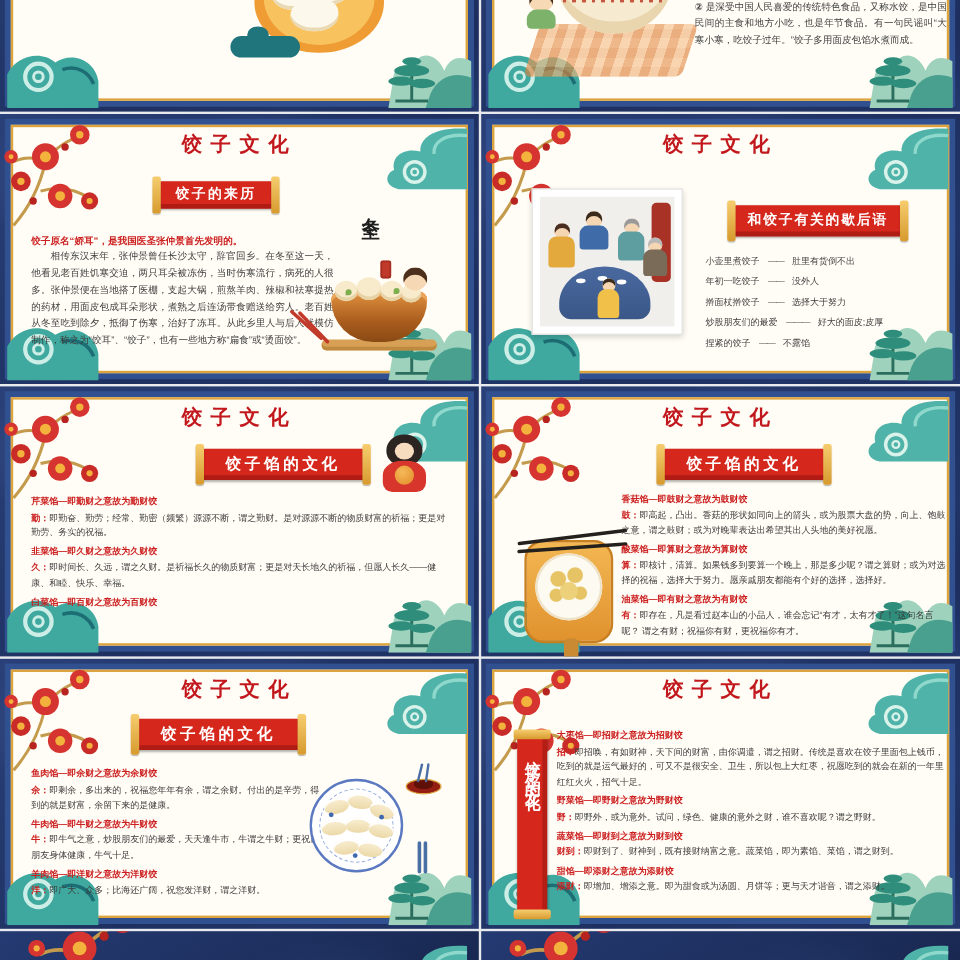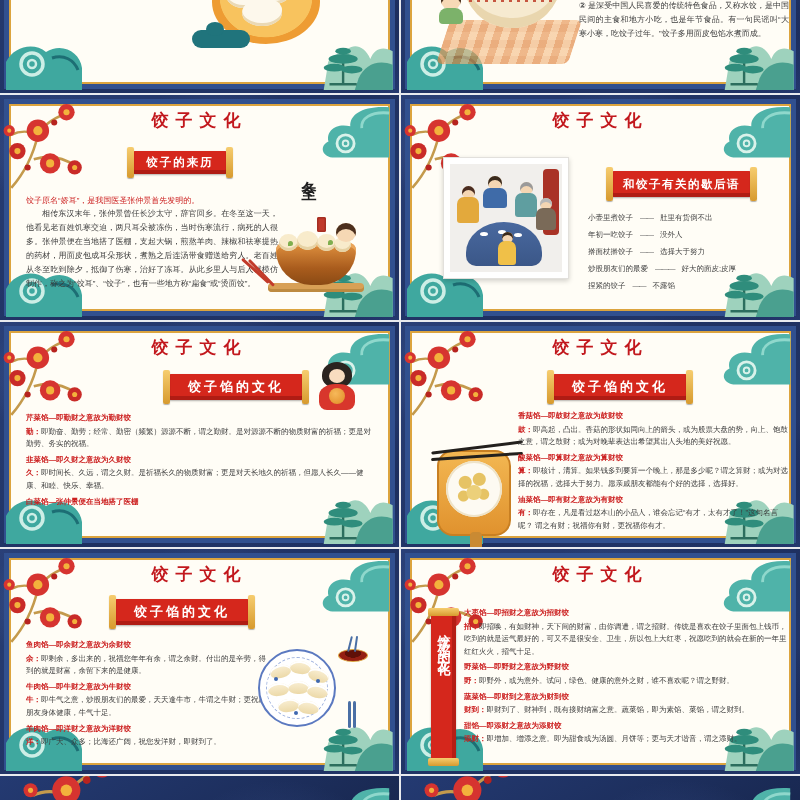--- a/index.html
+++ b/index.html
@@ -32,21 +32,21 @@
   .banner::before,.banner::after{content:"";position:absolute;top:-4px;bottom:-4px;width:7px;
     background:linear-gradient(#f6cd6f,#d79a2e);border-radius:2px;box-shadow:0 1px 1px rgba(0,0,0,.3);}
   .banner::before{left:-5px;}  .banner::after{right:-5px;}
   .banner-v{background:#d5271c;color:#fff;font-weight:bold;text-align:center;border-radius:3px;
     box-shadow:inset -4px 0 0 rgba(110,10,5,.3), 0 1px 2px rgba(0,0,0,.3);}
   .banner-v::before,.banner-v::after{content:"";position:absolute;left:-3px;right:-3px;height:8px;
     background:linear-gradient(#f6cd6f,#d79a2e);border-radius:2px;}
   .banner-v::before{top:-5px;} .banner-v::after{bottom:-5px;}
   .banner-v .vt{writing-mode:vertical-rl;letter-spacing:6px;font-size:13px;margin:10px auto 0;}
   
-  .lead-line{font-size:8px;font-weight:normal;color:#cc2020;}
+  .lead-line{font-size:8px;font-weight:bold;color:#cc2020;}
   .para{font-size:8px;line-height:14px;color:#3c3c3c;text-align:justify;text-indent:2em;}
   .para .mk{font-weight:bold;}
   .dl{font-size:7.5px;line-height:12.6px;color:#3c3c3c;}
   .dl .item{margin-bottom:3px;}
   .dl .h{color:#cc2020;font-weight:bold;margin-bottom:1px;}
   .dl .lead{color:#cc2020;font-weight:bold;}
   .say{font-size:7.5px;color:#3f3f3f;width:200px;}
   .say .row{display:flex;margin-bottom:7px;flex-wrap:wrap;}
   .say .dash{margin:0 7px;color:#666;letter-spacing:-1px;}
   .vriddle{writing-mode:vertical-rl;font-family:"DejaVu Serif","Liberation Serif",serif;
@@ -338,21 +338,21 @@
             <div class="h">芹菜馅—即勤财之意故为勤财饺</div>
             <div class="b"><span class="lead">勤：</span><span>即勤奋、勤劳；经常、勤密（频繁）源源不断，谓之勤财。是对源源不断的物质财富的祈福；更是对勤劳、务实的祝福。</span></div>
           </div>
 
           <div class="item">
             <div class="h">韭菜馅—即久财之意故为久财饺</div>
             <div class="b"><span class="lead">久：</span><span>即时间长、久远，谓之久财。是祈福长久的物质财富；更是对天长地久的祈福，但愿人长久——健康、和睦、快乐、幸福。</span></div>
           </div>
 
           <div class="item">
-            <div class="h">白菜馅—张仲景便在当地搭了医棚</div>
+            <div class="h">白菜馅—即百财之意故为百财饺</div>
           </div>
         </div>
     </section>
 
     <section class="slide">
       <div class="inner"></div>
       <svg class="decor plum" viewBox="0 0 80 90">
           <use href="#plum"></use>
         </svg>
       <svg class="decor cloud" viewBox="0 0 78 60">
@@ -414,21 +414,21 @@
             <div class="b"><span class="lead">余：</span><span>即剩余，多出来的，祝福您年年有余，谓之余财。付出的是辛劳，得到的就是财富，余留下来的是健康。</span></div>
           </div>
 
           <div class="item">
             <div class="h">牛肉馅—即牛财之意故为牛财饺</div>
             <div class="b"><span class="lead">牛：</span><span>即牛气之意，炒股朋友们的最爱，天天逢牛市，牛谓之牛财；更祝愿朋友身体健康，牛气十足。</span></div>
           </div>
 
           <div class="item">
             <div class="h">羊肉馅—即洋财之意故为洋财饺</div>
-            <div class="b"><span class="lead">洋：</span><span>即广大、众多；比海还广阔，祝您发洋财，即财到了。</span></div>
+            <div class="b"><span class="lead">洋：</span><span>即广大、众多；比海还广阔，祝您发洋财，谓之洋财。</span></div>
           </div>
         </div>
       <div class="c plate2" style="left:258px;top:100px;">
         <span class="d" style="left:10px;top:14px;transform:rotate(-14deg);"></span>
         <span class="d" style="left:30px;top:10px;transform:rotate(6deg);"></span>
         <span class="d" style="left:48px;top:18px;transform:rotate(18deg);"></span>
         <span class="d" style="left:8px;top:32px;transform:rotate(-6deg);"></span>
         <span class="d" style="left:28px;top:30px;"></span>
         <span class="d" style="left:47px;top:34px;transform:rotate(10deg);"></span>
         <span class="d" style="left:18px;top:48px;transform:rotate(-8deg);"></span>

